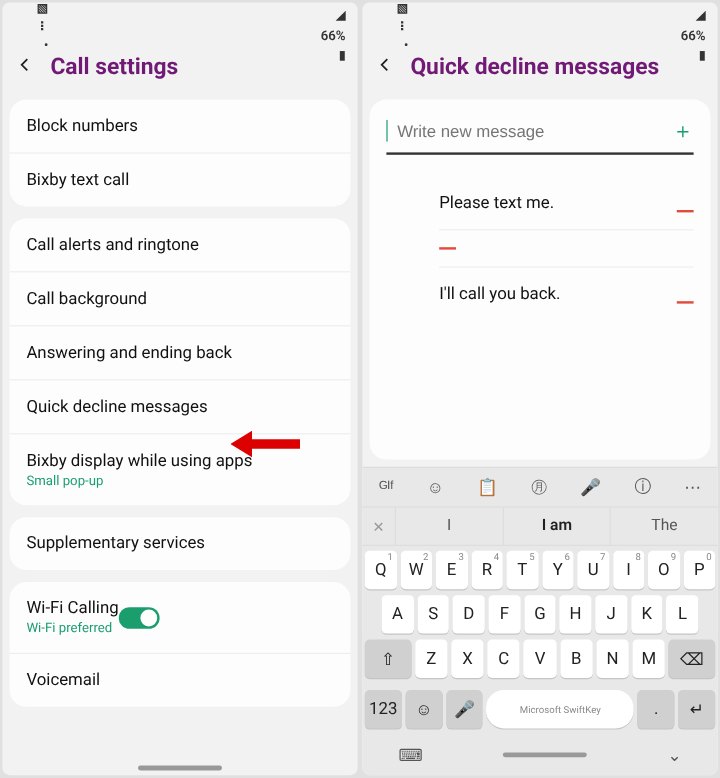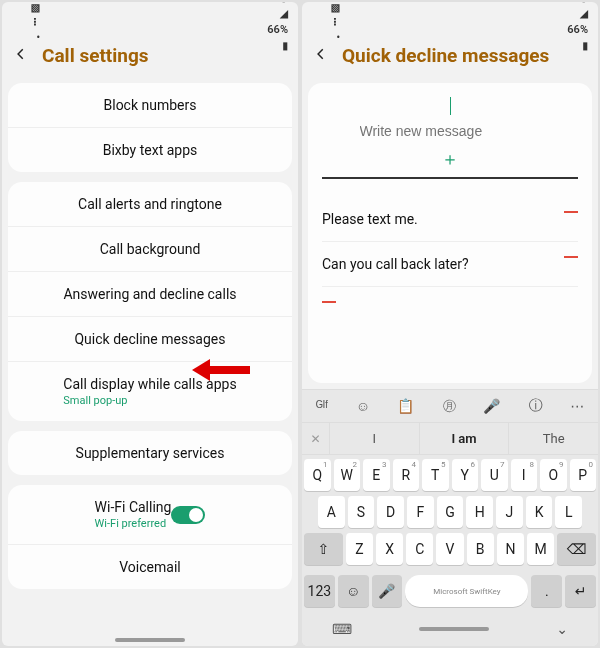--- a/index.html
+++ b/index.html
@@ -44,34 +44,34 @@
   .header {
     display: flex;
     align-items: center;
     padding: 18px 12px 16px 12px;
     gap: 14px;
   }
   .back-chevron svg { width: 14px; height: 18px; fill: #222; stroke:#222; }
   .header-title {
     font-size: 19px;
     font-weight: 700;
-    color: #a16207;
+    color: #701a75;
   }
   
   .settings-list { flex: 1; overflow: hidden; }
   .group {
     background: #fdfdfd;
     border-radius: 14px;
     margin: 0 6px 10px 6px;
   }
   .item {
     padding: 14px 14px;
     border-bottom: 1px solid #eee;
     display: flex;
-    justify-content: center;
+    justify-content: flex-start;
     align-items: center;
     position: relative;
   }
   .item:last-child { border-bottom: none; }
   .item-main { display: flex; flex-direction: column; gap: 2px; }
   .item-label { font-size: 14px; color: #111; }
   .item-sub { font-size: 11px; color: #1a9e6e; }
   .toggle {
     width: 34px; height: 18px; border-radius: 9px;
     background: #1a9e6e; position: relative;
@@ -109,42 +109,42 @@
     padding: 14px 14px 6px 14px;
     flex: 1;
   }
   .new-message-row {
     display: flex;
     align-items: center;
     gap: 8px;
     border-bottom: 2px solid #333;
     padding-bottom: 6px;
     margin-bottom: 18px;
-    flex-direction: column;
   }
   .new-message-input {
     flex: 1;
     border: none;
     outline: none;
     font-size: 14px;
     color: #999;
     background: transparent;
   }
   .cursor-line {
     width: 1px;
     height: 18px;
     background: #1a9e6e;
   }
   .add-btn { color:#1a9e6e; font-size:18px; font-weight:300; }
   .msg-row {
     display: flex;
     justify-content: space-between;
-    align-items: flex-start;
+    align-items: flex-end;
     padding: 14px 0;
     border-bottom: 1px solid #eee;
+    margin-left: 44px;
   }
   .msg-row:last-of-type { border-bottom: none; }
   .msg-text { font-size: 14px; color: #111; }
   .msg-minus {
     width: 14px; height: 2px; background: #e24a3b;
   }
   
   .keyboard {
     background: #e8e8e8;
     display: flex;
@@ -248,49 +248,49 @@
   <div class="settings-list">
 
     <div class="group">
       <div class="item">
         <div class="item-main">
             <span class="item-label">Block numbers</span>
           </div>
       </div>
       <div class="item">
         <div class="item-main">
-            <span class="item-label">Bixby text apps</span>
+            <span class="item-label">Bixby text call</span>
           </div>
       </div>
     </div>
 
     <div class="group">
       <div class="item">
         <div class="item-main">
             <span class="item-label">Call alerts and ringtone</span>
           </div>
       </div>
       <div class="item">
         <div class="item-main">
             <span class="item-label">Call background</span>
           </div>
       </div>
       <div class="item">
         <div class="item-main">
-            <span class="item-label">Answering and decline calls</span>
+            <span class="item-label">Answering and ending back</span>
           </div>
       </div>
       <div class="item">
         <div class="item-main">
             <span class="item-label">Quick decline messages</span>
           </div>
       </div>
       <div class="item">
         <div class="item-main">
-          <span class="item-label">Call display while calls apps</span>
+          <span class="item-label">Bixby display while using apps</span>
           <span class="item-sub">Small pop-up</span>
         </div>
       </div>
     </div>
 
     <div class="group">
       <div class="item">
         <div class="item-main">
             <span class="item-label">Supplementary services</span>
           </div>
@@ -354,24 +354,24 @@
       <div class="cursor-line"></div>
       <input class="new-message-input" placeholder="Write new message" style="">
       <span class="add-btn">＋</span>
     </div>
 
     <div class="msg-row">
       <span class="msg-text">Please text me.</span>
       <span class="msg-minus"></span>
     </div>
     <div class="msg-row">
-      <span class="msg-text">Can you call back later?</span>
       <span class="msg-minus"></span>
     </div>
     <div class="msg-row">
+      <span class="msg-text">I'll call you back.</span>
       <span class="msg-minus"></span>
     </div>
   </div>
 
   <div class="keyboard">
     <div class="kb-toolbar">
       <span>ᴳᴵᶠ</span>
       <span>☺</span>
       <span>📋</span>
       <span>㊊</span>

